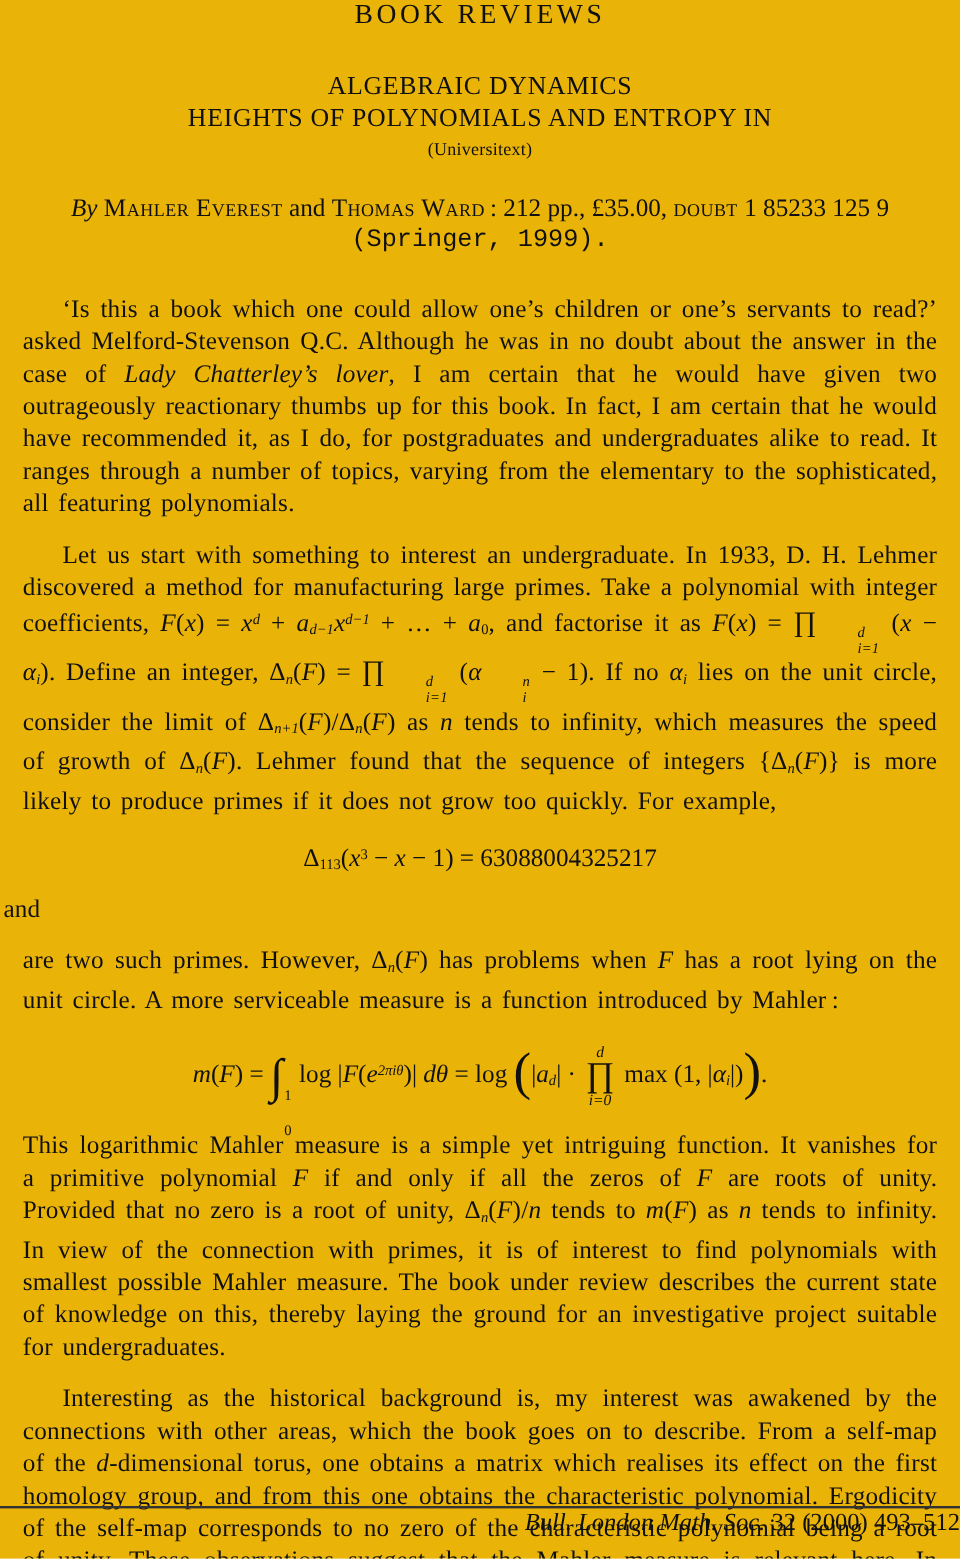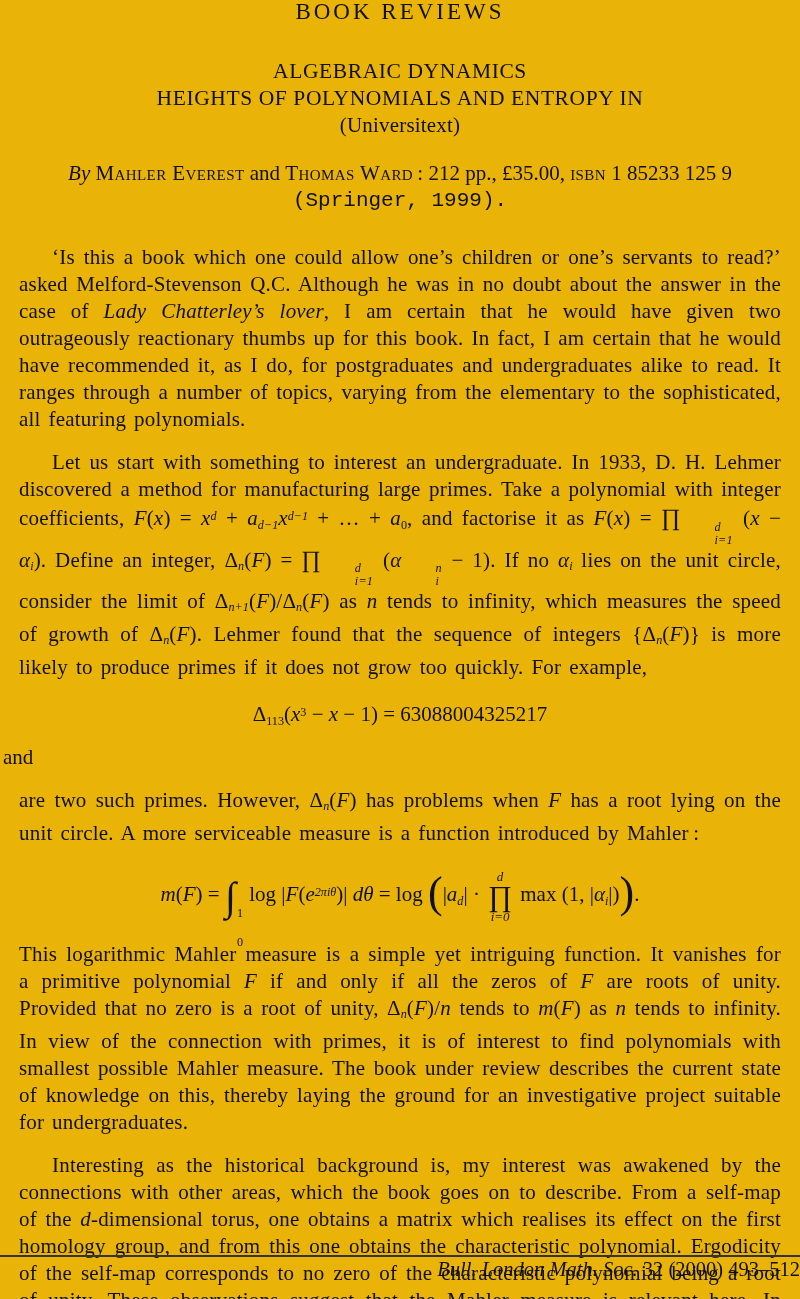--- a/index.html
+++ b/index.html
@@ -14,21 +14,21 @@
   .journal-header{
     margin:0;padding-top:1px;
     text-align:center;
     font-size:23px;font-weight:normal;
     letter-spacing:3px;line-height:22px;
   }
   .book-head{
     margin-top:35px;text-align:center;
     line-height:27px;font-size:21.5px;letter-spacing:0.6px;
   }
-  .book-series{letter-spacing:0.2px;font-size:21px;}
+  .book-series{letter-spacing:0.2px;font-size:15px;}
   .byline{margin-top:21px;text-align:center;line-height:27px;}
   .imprint{text-align:center;line-height:27px;font-family:Liberation Mono, monospace;}
   .review{margin-top:30px;padding:0 3px;}
   .para{
     margin:16px;text-align:justify;
     line-height:27px;letter-spacing:0.2px;word-spacing:2.5px;
   }
   .para.indent{text-indent:33px;}
   .equation{text-align:center;line-height:30px;margin:8px 0;}
   .connector{line-height:27px;text-align:left;}
@@ -66,21 +66,21 @@
 <div class="page">
 
   <h1 class="journal-header">BOOK REVIEWS</h1>
 
   <div class="book-head">
     <div>ALGEBRAIC DYNAMICS</div>
     <div>HEIGHTS OF POLYNOMIALS AND ENTROPY IN</div>
     <div class="book-series">(Universitext)</div>
   </div>
 
-  <div class="byline"><span class="i">By </span><span class="sc">Mahler Everest</span><span> and </span><span class="sc">Thomas Ward</span><span> : 212 pp., £35.00, </span><span class="sc">isbn</span><span> 1 85233 125 9</span></div>
+  <div class="byline"><span class="i">By </span><span class="sc">Mahler Everest</span><span> and </span><span class="sc">Thomas Ward</span><span> : 212 pp., £35.00, </span><span class="sc">doubt</span><span> 1 85233 125 9</span></div>
   <div class="imprint">(Springer, 1999).</div>
 
   <div class="review">
     <p class="para indent"><span>‘Is this a book which one could allow one’s children or one’s servants to read?’ asked Melford-Stevenson Q.C. Although he was in no doubt about the answer in the case of </span><span class="i">Lady Chatterley’s lover</span><span>, I am certain that he would have given two outrageously reactionary thumbs up for this book. In fact, I am certain that he would have recommended it, as I do, for postgraduates and undergraduates alike to read. It ranges through a number of topics, varying from the elementary to the sophisticated, all featuring polynomials.</span></p>
     <p class="para indent"><span>Let us start with something to interest an undergraduate. In 1933, D. H. Lehmer discovered a method for manufacturing large primes. Take a polynomial with integer coefficients, </span><span class="i">F</span><span>(</span><span class="i">x</span><span>) = </span><span class="i">x</span><span class="i sup">d</span><span> + </span><span class="i">a</span><span class="i sub">d−1</span><span class="i">x</span><span class="i sup">d−1</span><span> + … + </span><span class="i">a</span><span class="sub">0</span><span>, and factorise it as </span><span class="i">F</span><span>(</span><span class="i">x</span><span>) = </span><span class="bigop">∏</span><span class="stk i">
           <span>d</span>
           <span>i=1</span>
         </span><span> (</span><span class="i">x</span><span> − </span><span class="i">α</span><span class="i sub">i</span><span>). Define an integer, Δ</span><span class="i sub">n</span><span>(</span><span class="i">F</span><span>) = </span><span class="bigop">∏</span><span class="stk i">
           <span>d</span>
           <span>i=1</span>

